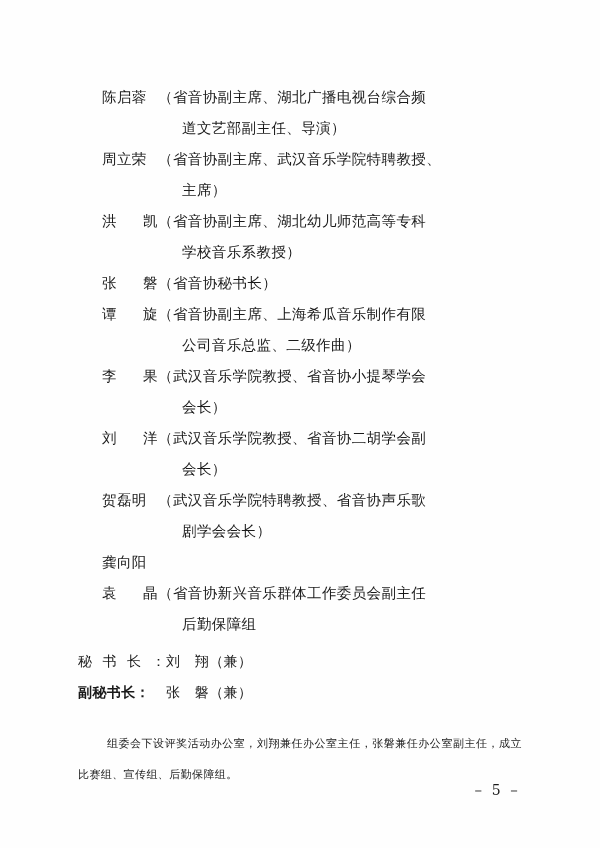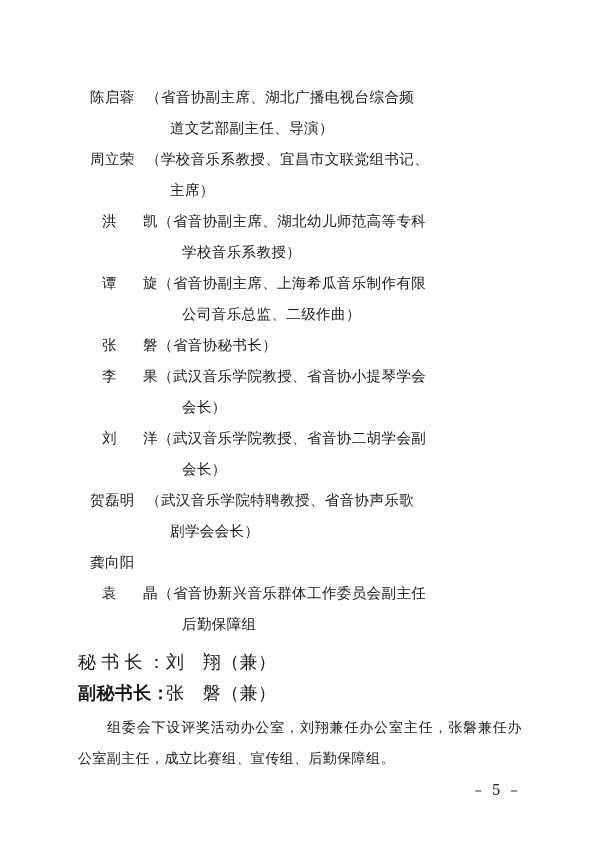--- a/index.html
+++ b/index.html
@@ -41,64 +41,63 @@
     width: 56px;
     text-align: justify;
     text-align-last: justify;
     white-space: nowrap;
     margin-left: 24px;
   }
   .member .name.wide {
     width: 56px;
     text-align: center;
     text-align-last: left;
-    margin-left: 12px;
   }
   .member .detail {
     flex: 1 1 auto;
     text-indent: 0;
     text-align: justify;
     text-justify: inter-ideograph;
     padding-left: 0px;
     font-family: Liberation Serif, serif;
   }
   .member .detail .cont {
     display: block;
     padding-left: 24px;
   }
   .officers {
     margin-top: 6px;
   }
   .officers .row {
     display: flex;
-    font-size: 18px;
+    font-size: 14px;
     line-height: 31px;
     letter-spacing: 0.4px;
   }
   .officers .label {
     width: 88px;
     text-align: justify;
     text-align-last: justify;
     white-space: nowrap;
   }
   .officers .label.nospread {
     text-align-last: left;
     font-weight: bold;
   }
   .officers .value {
     white-space: nowrap;
   }
   .para {
-    font-size: 14px;
+    font-size: 11px;
     line-height: 31px;
     letter-spacing: 0.4px;
     text-align: justify;
     text-justify: inter-ideograph;
     text-indent: 29px;
-    margin-top: 4px;
+    margin-top: 20px;
   }
   .page-number {
     position: absolute;
     right: 78px;
     bottom: 48px;
     font-size: 14px;
     letter-spacing: 1px;
     color: #1a1a1a;
   }
 </style>
@@ -108,36 +107,36 @@
 <div class="page">
   <div class="content">
 
     <div class="member">
       <span class="name wide">陈启蓉</span>
       <span class="detail"><span>（省音协副主席、湖北广播电视台综合频</span><span class="cont">道文艺部副主任、导演）</span></span>
     </div>
 
     <div class="member">
       <span class="name wide">周立荣</span>
-      <span class="detail"><span>（学校音乐系教授、宜昌市文联党组书记、</span><span class="cont">主席）</span></span>
+      <span class="detail"><span>（省音协副主席、武汉音乐学院特聘教授、</span><span class="cont">主席）</span></span>
     </div>
 
     <div class="member">
       <span class="name">洪　凯</span>
       <span class="detail"><span>（省音协副主席、湖北幼儿师范高等专科</span><span class="cont">学校音乐系教授）</span></span>
     </div>
 
     <div class="member">
-      <span class="name">谭　旋</span>
-      <span class="detail"><span>（省音协副主席、上海希瓜音乐制作有限</span><span class="cont">公司音乐总监、二级作曲）</span></span>
+      <span class="name">张　磐</span>
+      <span class="detail"><span>（省音协秘书长）</span></span>
     </div>
 
     <div class="member">
-      <span class="name">张　磐</span>
-      <span class="detail"><span>（省音协秘书长）</span></span>
+      <span class="name">谭　旋</span>
+      <span class="detail"><span>（省音协副主席、上海希瓜音乐制作有限</span><span class="cont">公司音乐总监、二级作曲）</span></span>
     </div>
 
     <div class="member">
       <span class="name">李　果</span>
       <span class="detail"><span>（武汉音乐学院教授、省音协小提琴学会</span><span class="cont">会长）</span></span>
     </div>
 
     <div class="member">
       <span class="name">刘　洋</span>
       <span class="detail"><span>（武汉音乐学院教授、省音协二胡学会副</span><span class="cont">会长）</span></span>

